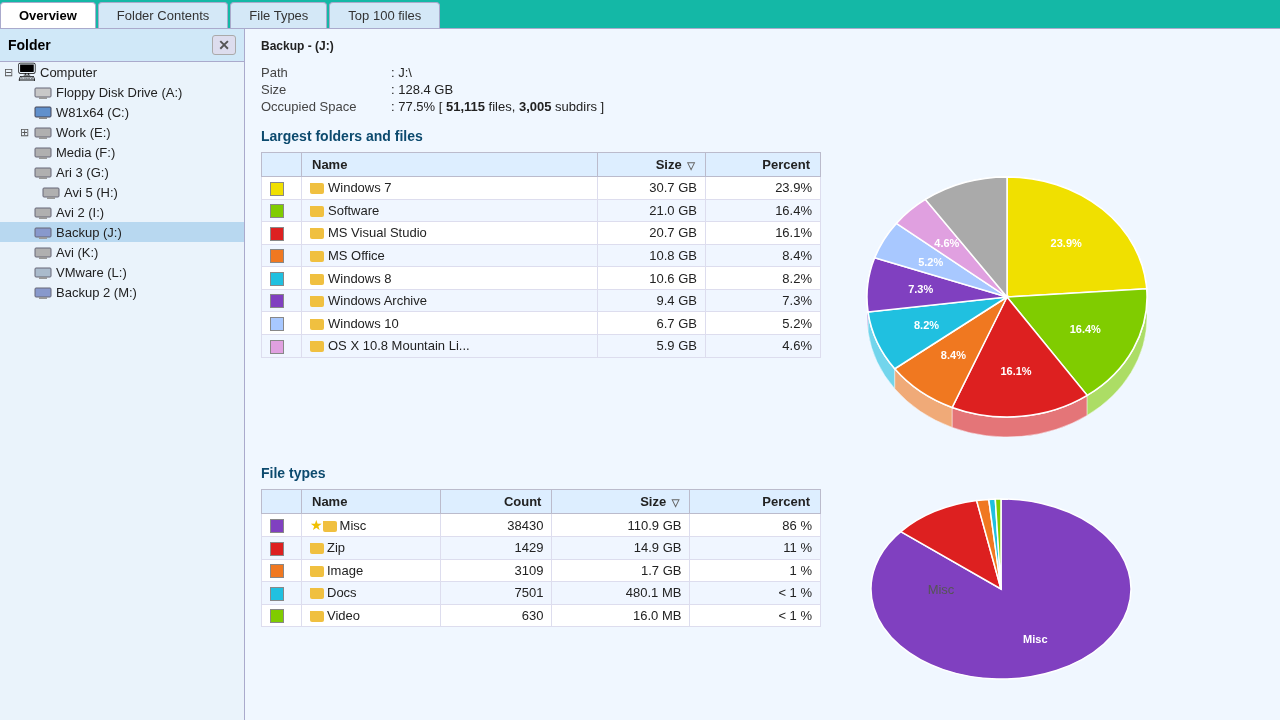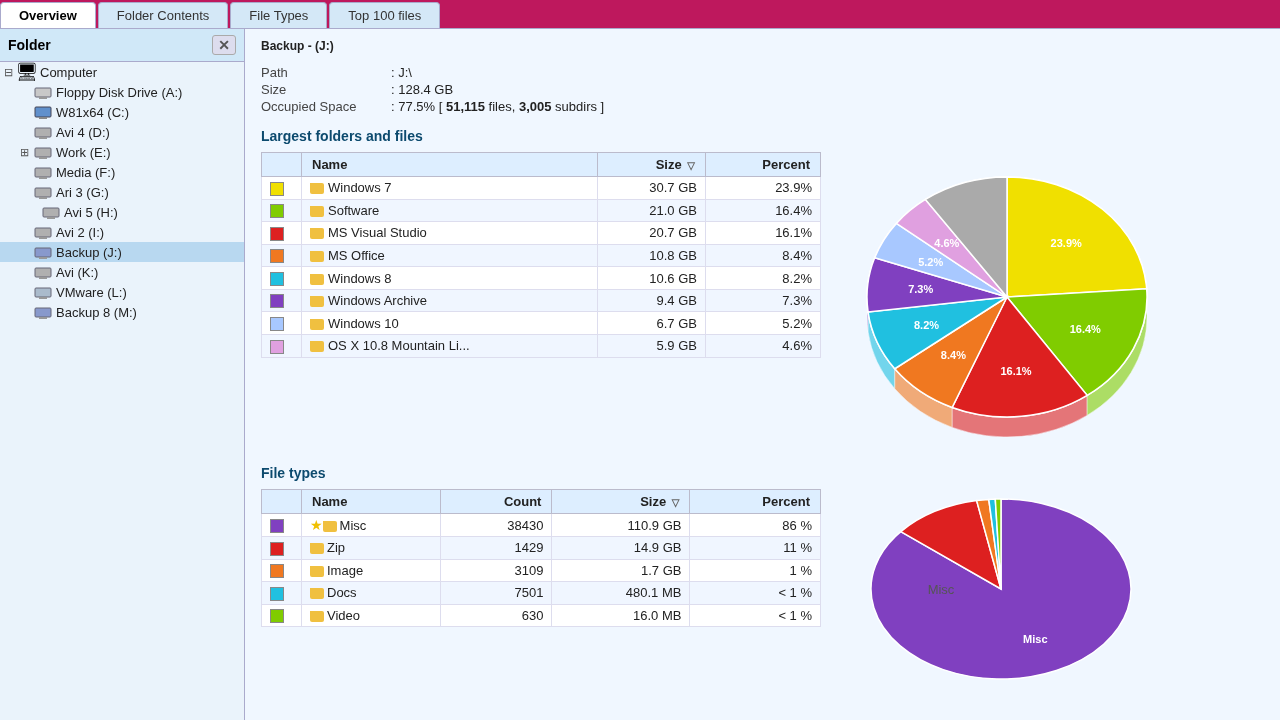--- a/index.html
+++ b/index.html
@@ -10,21 +10,21 @@
       width: 1280px;
       height: 720px;
       overflow: hidden;
       display: flex;
       flex-direction: column;
     }
 
     
     .tab-bar {
       display: flex;
-      background: #be185d;
+      background: #14b8a6;
       border-bottom: 1px solid #aac;
       padding-top: 2px;
     }
     .tab {
       padding: 5px 18px;
       cursor: pointer;
       border-radius: 4px 4px 0 0;
       font-size: 13px;
       color: #333;
       background: #d4e8f7;
@@ -207,118 +207,108 @@
           <span class="expander"></span>
           <span class="icon">
             <svg width="18" height="16">
               <rect x="1" y="3" width="16" height="10" rx="1" fill="#6090cc" stroke="#445"></rect>
               <rect x="5" y="13" width="8" height="2" fill="#888"></rect>
             </svg>
           </span>
           <span class="label">W81x64 (C:)</span>
         </div>
         <div class="tree-item" style="padding-left: 20px;">
-          <span class="expander"></span>
+          <span class="expander">⊞</span>
           <span class="icon">
             <svg width="18" height="16">
               <rect x="1" y="4" width="16" height="9" rx="1" fill="#b0b0b0" stroke="#667"></rect>
               <rect x="5" y="13" width="8" height="2" fill="#999"></rect>
             </svg>
           </span>
-          <span class="label">Avi 4 (D:)</span>
-        </div>
-        <div class="tree-item" style="padding-left: 20px;">
-          <span class="expander">⊞</span>
+          <span class="label">Work (E:)</span>
+        </div>
+        <div class="tree-item" style="padding-left: 20px;">
+          <span class="expander"></span>
           <span class="icon">
             <svg width="18" height="16">
               <rect x="1" y="4" width="16" height="9" rx="1" fill="#b0b0b0" stroke="#667"></rect>
               <rect x="5" y="13" width="8" height="2" fill="#999"></rect>
             </svg>
           </span>
-          <span class="label">Work (E:)</span>
+          <span class="label">Media (F:)</span>
         </div>
         <div class="tree-item" style="padding-left: 20px;">
           <span class="expander"></span>
           <span class="icon">
             <svg width="18" height="16">
               <rect x="1" y="4" width="16" height="9" rx="1" fill="#b0b0b0" stroke="#667"></rect>
               <rect x="5" y="13" width="8" height="2" fill="#999"></rect>
             </svg>
           </span>
-          <span class="label">Media (F:)</span>
-        </div>
-        <div class="tree-item" style="padding-left: 20px;">
+          <span class="label">Ari 3 (G:)</span>
+        </div>
+        <div class="tree-item" style="padding-left: 28px;">
           <span class="expander"></span>
           <span class="icon">
             <svg width="18" height="16">
               <rect x="1" y="4" width="16" height="9" rx="1" fill="#b0b0b0" stroke="#667"></rect>
               <rect x="5" y="13" width="8" height="2" fill="#999"></rect>
             </svg>
           </span>
-          <span class="label">Ari 3 (G:)</span>
-        </div>
-        <div class="tree-item" style="padding-left: 28px;">
+          <span class="label">Avi 5 (H:)</span>
+        </div>
+        <div class="tree-item" style="padding-left: 20px;">
           <span class="expander"></span>
           <span class="icon">
             <svg width="18" height="16">
               <rect x="1" y="4" width="16" height="9" rx="1" fill="#b0b0b0" stroke="#667"></rect>
               <rect x="5" y="13" width="8" height="2" fill="#999"></rect>
             </svg>
           </span>
-          <span class="label">Avi 5 (H:)</span>
+          <span class="label">Avi 2 (I:)</span>
+        </div>
+        <div class="tree-item" style="background: rgb(184, 216, 240); padding-left: 20px;">
+          <span class="expander"></span>
+          <span class="icon">
+            <svg width="18" height="16">
+              <rect x="1" y="4" width="16" height="9" rx="1" fill="#8899cc" stroke="#667"></rect>
+              <rect x="5" y="13" width="8" height="2" fill="#999"></rect>
+            </svg>
+          </span>
+          <span class="label">Backup (J:)</span>
         </div>
         <div class="tree-item" style="padding-left: 20px;">
           <span class="expander"></span>
           <span class="icon">
             <svg width="18" height="16">
               <rect x="1" y="4" width="16" height="9" rx="1" fill="#b0b0b0" stroke="#667"></rect>
               <rect x="5" y="13" width="8" height="2" fill="#999"></rect>
             </svg>
           </span>
-          <span class="label">Avi 2 (I:)</span>
-        </div>
-        <div class="tree-item" style="background: rgb(184, 216, 240); padding-left: 20px;">
+          <span class="label">Avi (K:)</span>
+        </div>
+        <div class="tree-item" style="padding-left: 20px;">
+          <span class="expander"></span>
+          <span class="icon">
+            <svg width="18" height="16">
+              <rect x="1" y="4" width="16" height="9" rx="1" fill="#aabbcc" stroke="#667"></rect>
+              <rect x="5" y="13" width="8" height="2" fill="#999"></rect>
+            </svg>
+          </span>
+          <span class="label">VMware (L:)</span>
+        </div>
+        <div class="tree-item" style="padding-left: 20px;">
           <span class="expander"></span>
           <span class="icon">
             <svg width="18" height="16">
               <rect x="1" y="4" width="16" height="9" rx="1" fill="#8899cc" stroke="#667"></rect>
               <rect x="5" y="13" width="8" height="2" fill="#999"></rect>
             </svg>
           </span>
-          <span class="label">Backup (J:)</span>
-        </div>
-        <div class="tree-item" style="padding-left: 20px;">
-          <span class="expander"></span>
-          <span class="icon">
-            <svg width="18" height="16">
-              <rect x="1" y="4" width="16" height="9" rx="1" fill="#b0b0b0" stroke="#667"></rect>
-              <rect x="5" y="13" width="8" height="2" fill="#999"></rect>
-            </svg>
-          </span>
-          <span class="label">Avi (K:)</span>
-        </div>
-        <div class="tree-item" style="padding-left: 20px;">
-          <span class="expander"></span>
-          <span class="icon">
-            <svg width="18" height="16">
-              <rect x="1" y="4" width="16" height="9" rx="1" fill="#aabbcc" stroke="#667"></rect>
-              <rect x="5" y="13" width="8" height="2" fill="#999"></rect>
-            </svg>
-          </span>
-          <span class="label">VMware (L:)</span>
-        </div>
-        <div class="tree-item" style="padding-left: 20px;">
-          <span class="expander"></span>
-          <span class="icon">
-            <svg width="18" height="16">
-              <rect x="1" y="4" width="16" height="9" rx="1" fill="#8899cc" stroke="#667"></rect>
-              <rect x="5" y="13" width="8" height="2" fill="#999"></rect>
-            </svg>
-          </span>
-          <span class="label">Backup 8 (M:)</span>
+          <span class="label">Backup 2 (M:)</span>
         </div>
       </div>
   </div>
 
   <div class="content">
     <div class="page-title">Backup - (J:)</div>
 
     <div class="info-grid">
       <span class="info-label">Path</span>
       <span class="info-value">: J:\</span>

